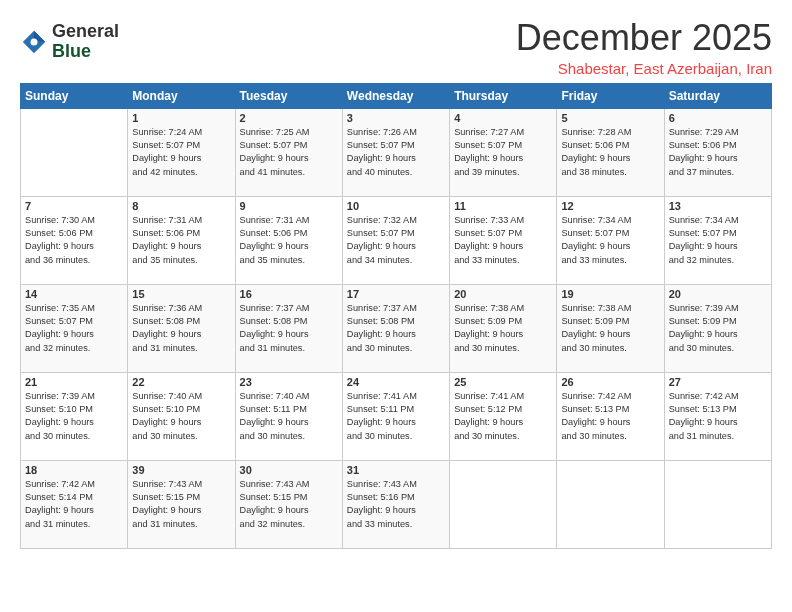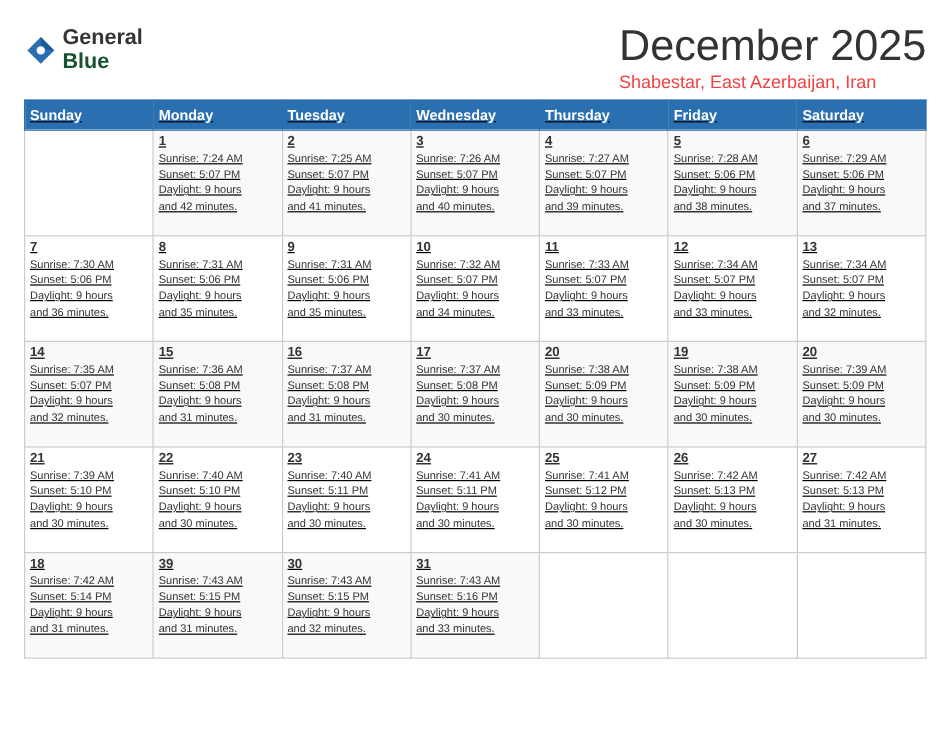--- a/index.html
+++ b/index.html
@@ -36,39 +36,38 @@
       line-height: 1.1;
     }
     .logo-general { color: #333; }
     .logo-blue { color: #14532d; }
     .logo-icon {
       width: 28px;
       height: 28px;
       margin-right: 4px;
     }
     .title-block {
-      text-align: left;
+      text-align: right;
     }
     .month-title {
       font-size: 36px;
       font-weight: normal;
       color: #333;
       line-height: 1.1;
     }
     .subtitle {
       font-size: 15px;
       color: #ef4444;
       margin-top: 2px;
     }
     .calendar {
       flex: 1;
       border-collapse: collapse;
       width: 100%;
       table-layout: fixed;
-      text-decoration: underline;
     }
     .calendar th {
       background-color: #2a6fb0;
       color: #fff;
       font-size: 12px;
       font-weight: bold;
       padding: 5px 4px;
       text-align: left;
       border: 1px solid #2a6fb0;
     }

